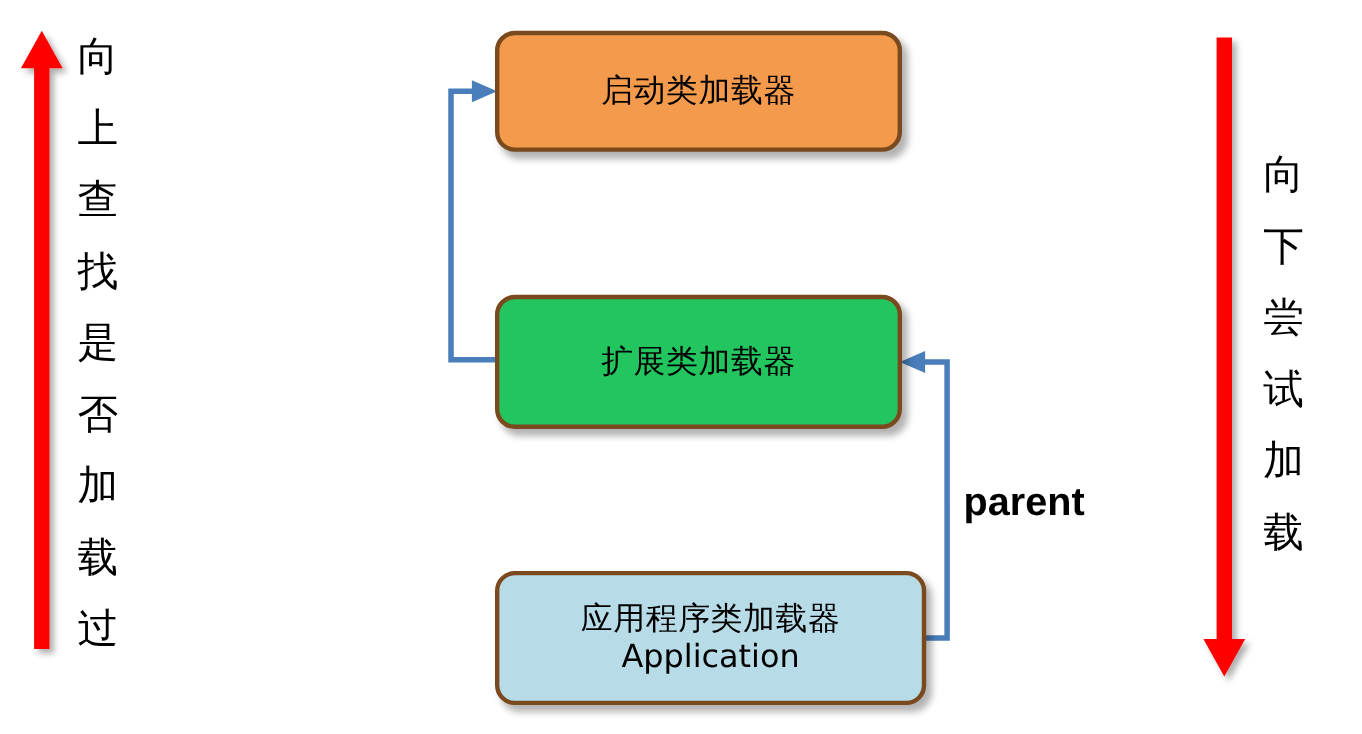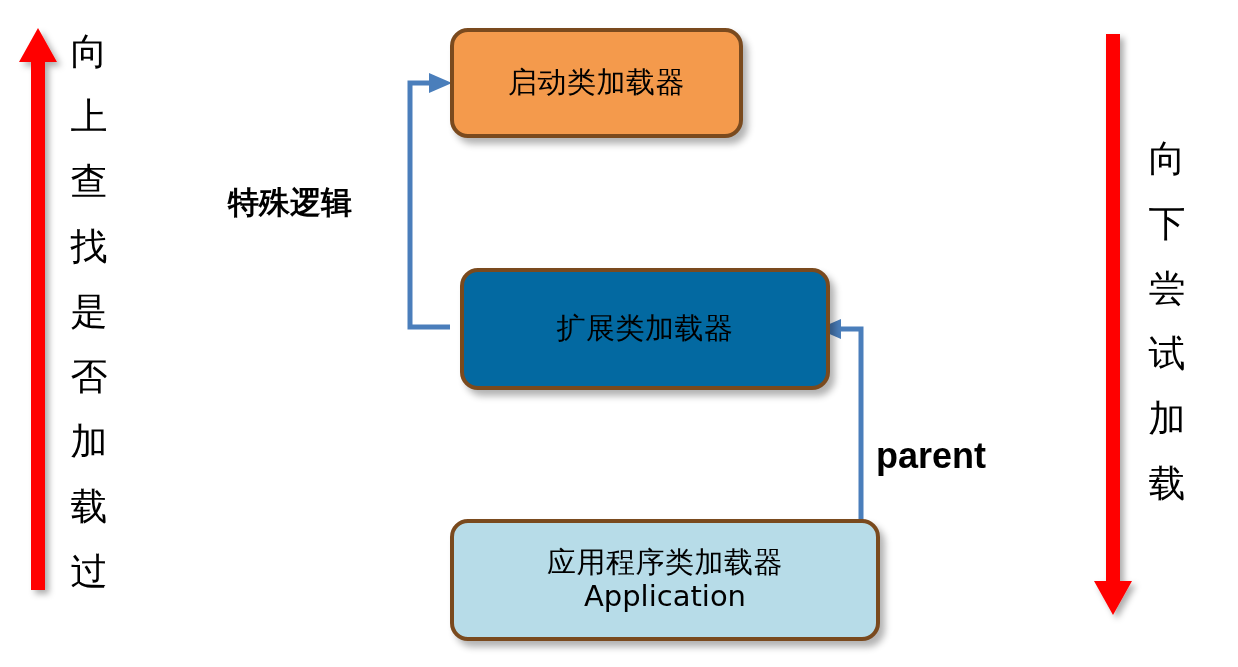--- a/index.html
+++ b/index.html
@@ -77,35 +77,35 @@
   }
   .node .en {
     font-size: 29px;
     line-height: 1.2;
     font-family: "DejaVu Sans", "Liberation Sans", sans-serif;
   }
 
   #node-bootstrap {
     left: 450px;
     top: 28px;
-    width: 293px;
+    width: 370px;
     height: 110px;
     background: #F49A4C;
   }
   #node-extension {
-    left: 460px;
+    left: 450px;
     top: 268px;
     width: 370px;
     height: 122px;
-    background: #0369a1;
+    background: #22c55e;
   }
   #node-application {
     left: 450px;
     top: 519px;
-    width: 430px;
+    width: 392px;
     height: 122px;
     background: #B7DCE8;
   }
 
   
   .flabel {
     position: absolute;
     font-weight: bold;
     color: #000000;
     font-family: "DejaVu Sans", "Liberation Sans", sans-serif;
@@ -190,18 +190,17 @@
 
   <div id="node-extension" class="node">
     <div class="cn">扩展类加载器</div>
   </div>
 
   <div id="node-application" class="node">
     <div class="cn">应用程序类加载器</div>
     <div class="en">Application</div>
   </div>
 
-  <div id="label-special-logic" class="flabel">特殊逻辑</div>
 
 
   <div id="label-parent" class="flabel">parent</div>
 
 </div>
 
 </body></html>

